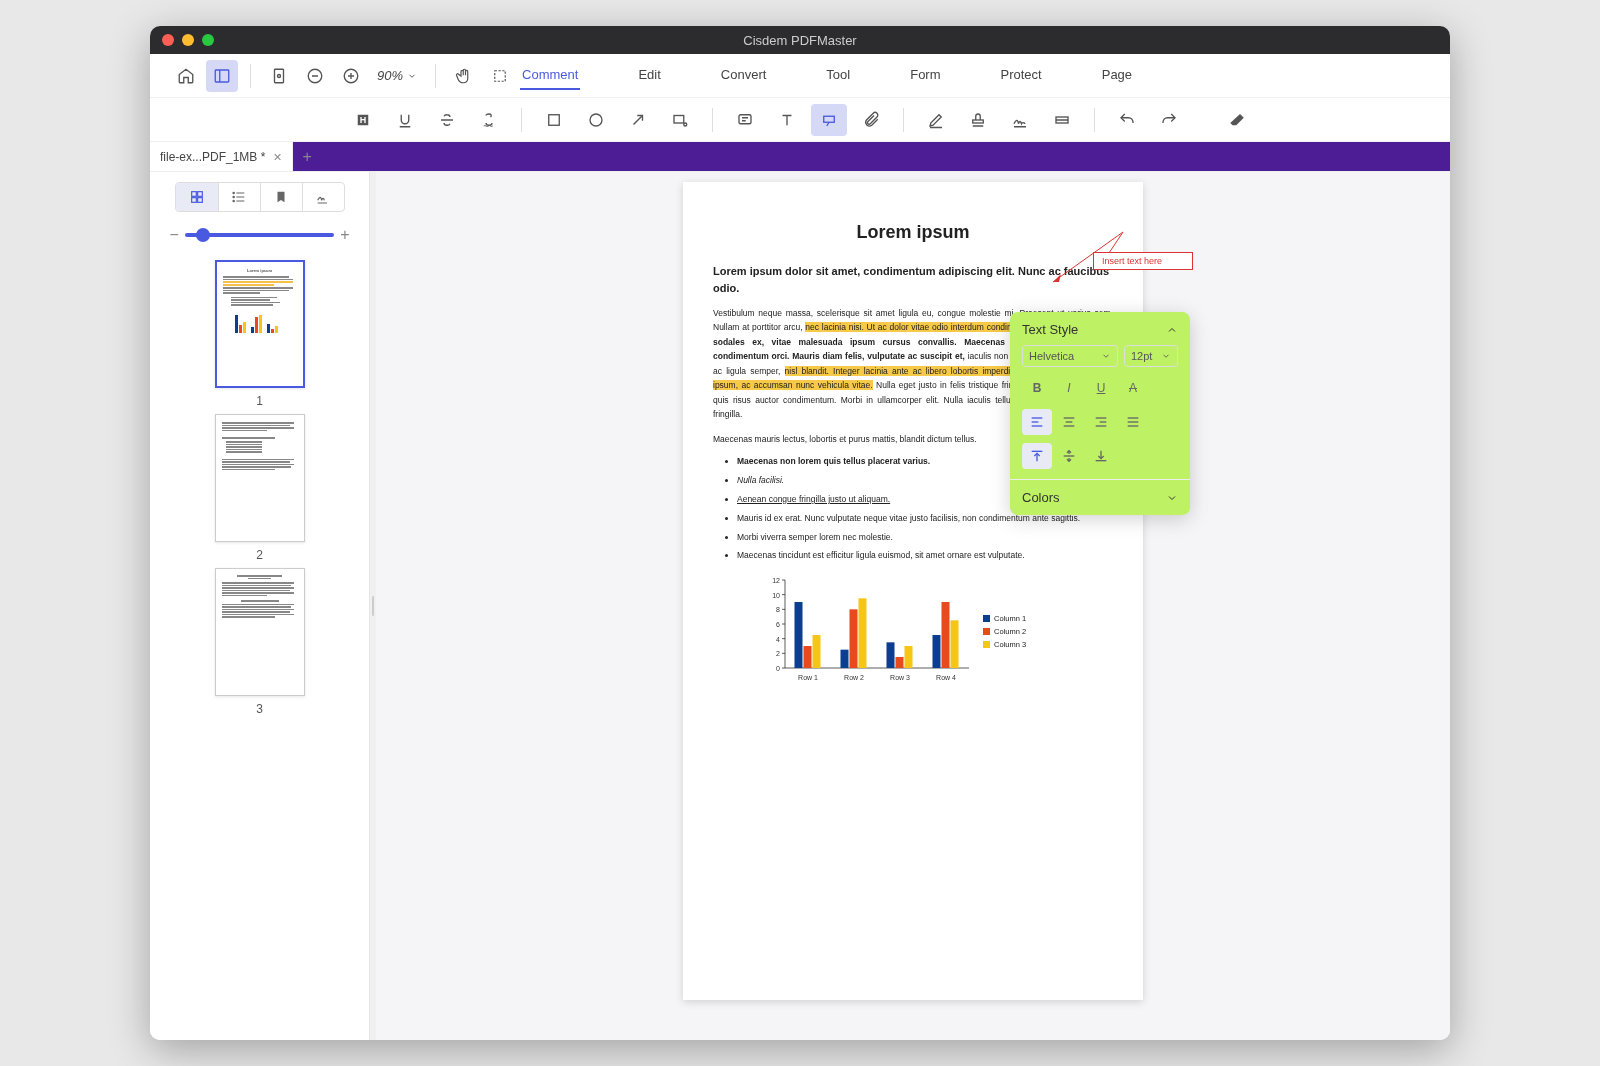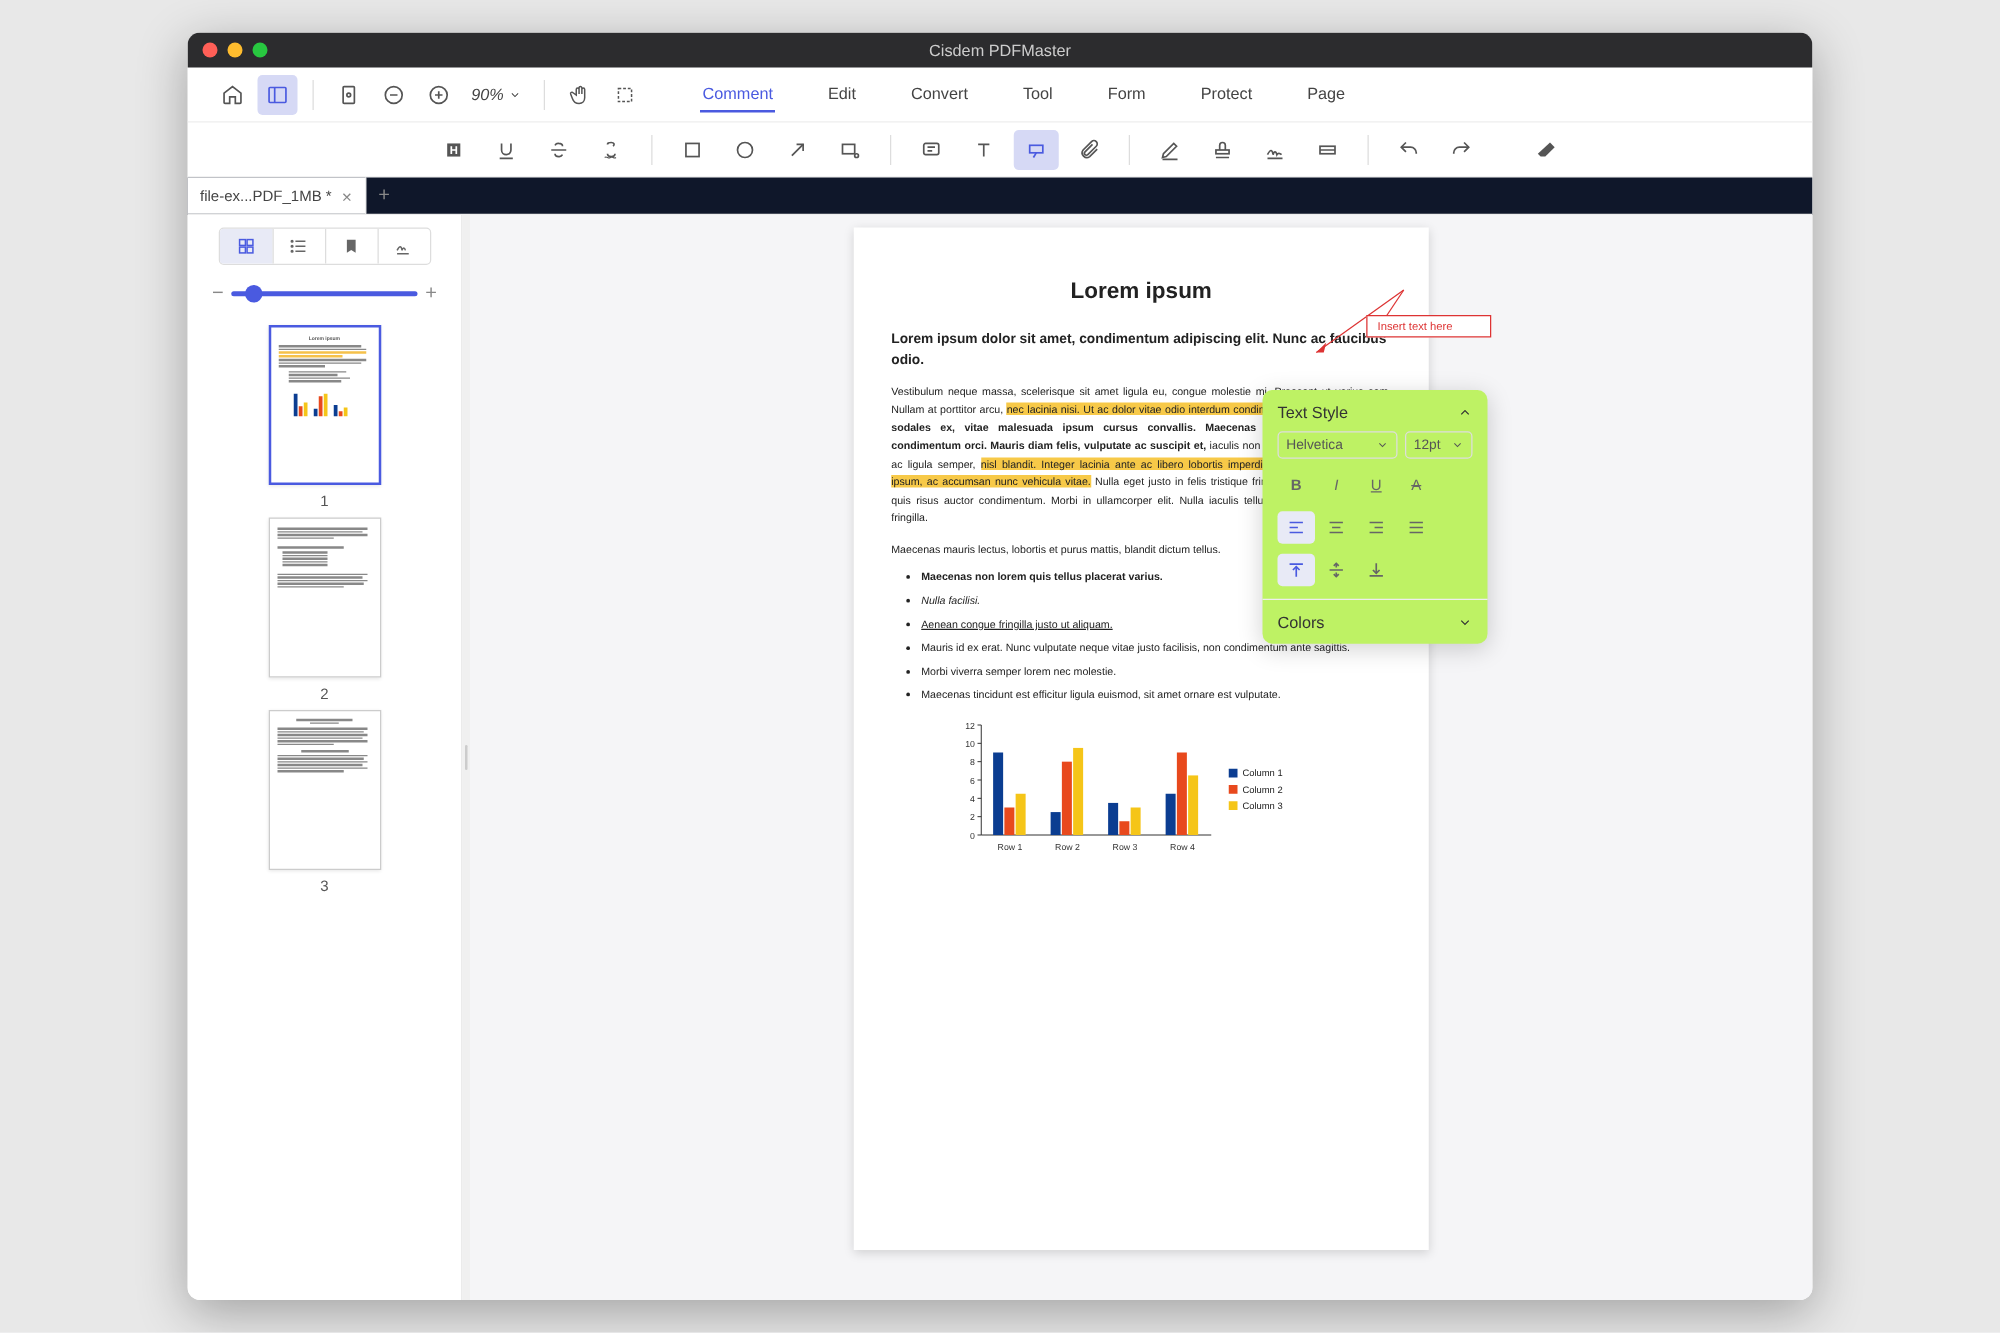--- a/index.html
+++ b/index.html
@@ -11,26 +11,26 @@
 .tl-red { background: #ff5f57; }
 .tl-yellow { background: #febc2e; }
 .tl-green { background: #28c840; }
 .titlebar-title { position: absolute; left: 50%; transform: translateX(-50%); color: #ccc; font-size: 13px; font-weight: 500; }
 .toolbar1 { height: 44px; display: flex; align-items: center; padding: 0 20px; gap: 4px; border-bottom: 1px solid #eee; }
 .tbtn { width: 32px; height: 32px; display: flex; align-items: center; justify-content: center; border-radius: 4px; cursor: pointer; color: #555; }
 .tbtn.active { background: #d6d9f5; color: #4a5ae0; }
 .tbtn svg { width: 18px; height: 18px; }
 .vsep { width: 1px; height: 24px; background: #ddd; margin: 0 8px; }
 .zoom-label { font-size: 13px; color: #444; display: flex; align-items: center; gap: 4px; cursor: pointer; padding: 0 6px; font-style: italic; }
-.menu-tabs { display: flex; gap: 40px; margin-left: 40px; }
+.menu-tabs { display: flex; gap: 56px; }
 .menu-tab { font-size: 13px; color: #444; cursor: pointer; padding: 6px 2px; }
 .menu-tab.active { color: #4a5ae0; border-bottom: 2px solid #4a5ae0; font-weight: 500; }
 .toolbar2 { height: 44px; display: flex; align-items: center; justify-content: center; gap: 6px; border-bottom: 1px solid #eee; }
 .toolbar2 .tbtn { width: 36px; }
-.tabstrip { height: 30px; display: flex; align-items: center; padding-left: 0; background: #0f172a; border-bottom: 1px solid #eee; }
+.tabstrip { height: 30px; display: flex; align-items: center; padding-left: 0; background: #4c1d95; border-bottom: 1px solid #eee; }
 .doctab { display: flex; align-items: center; gap: 8px; padding: 0 10px; height: 100%; font-size: 12px; color: #444; border-right: 1px solid #eee; background: #fff; }
 .doctab-close { cursor: pointer; color: #888; font-size: 14px; }
 .addtab { padding: 0 10px; cursor: pointer; color: #888; font-size: 16px; }
 .main { flex: 1; display: flex; overflow: hidden; }
 .sidepanel { width: 220px; background: #fff; border-right: 1px solid #e5e5e5; display: flex; flex-direction: column; align-items: center; padding-top: 10px; }
 .sidepanel-tabs { display: flex; border: 1px solid #ddd; border-radius: 4px; overflow: hidden; }
 .sp-tab { width: 42px; height: 28px; display: flex; align-items: center; justify-content: center; cursor: pointer; color: #666; }
 .sp-tab.active { background: #e8eaf6; color: #4a5ae0; }
 .sp-tab + .sp-tab { border-left: 1px solid #ddd; }
 .thumb-zoom { display: flex; align-items: center; width: 180px; margin: 14px 0 10px; gap: 6px; }

